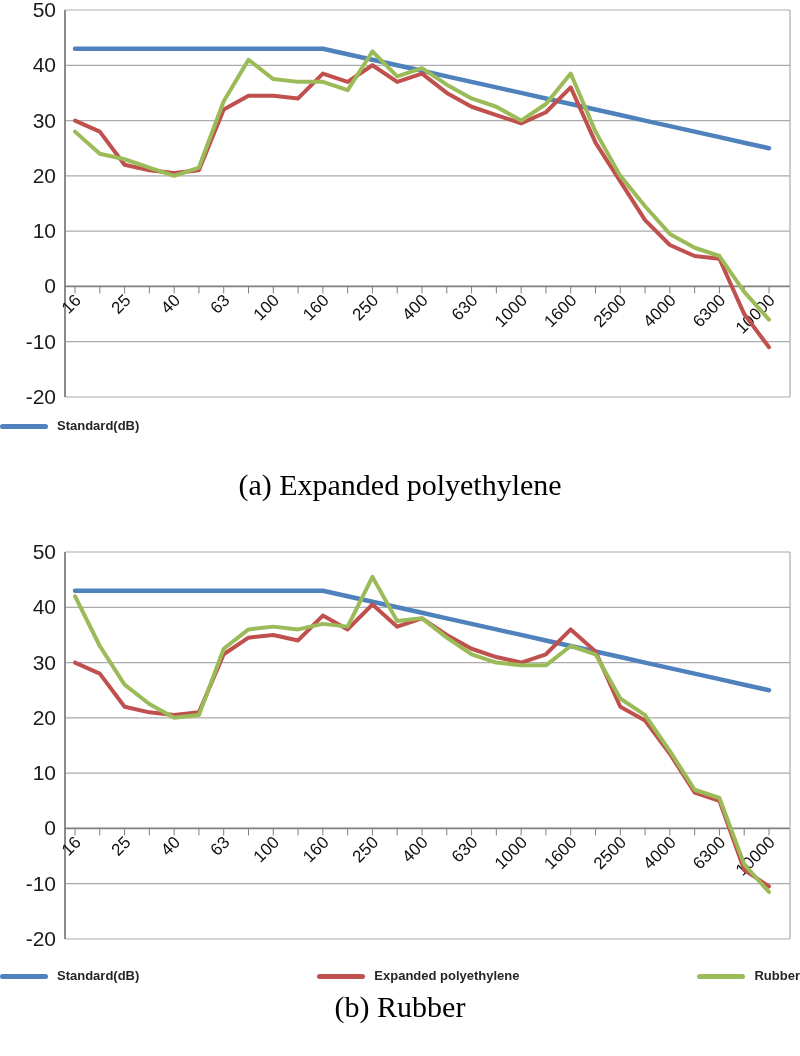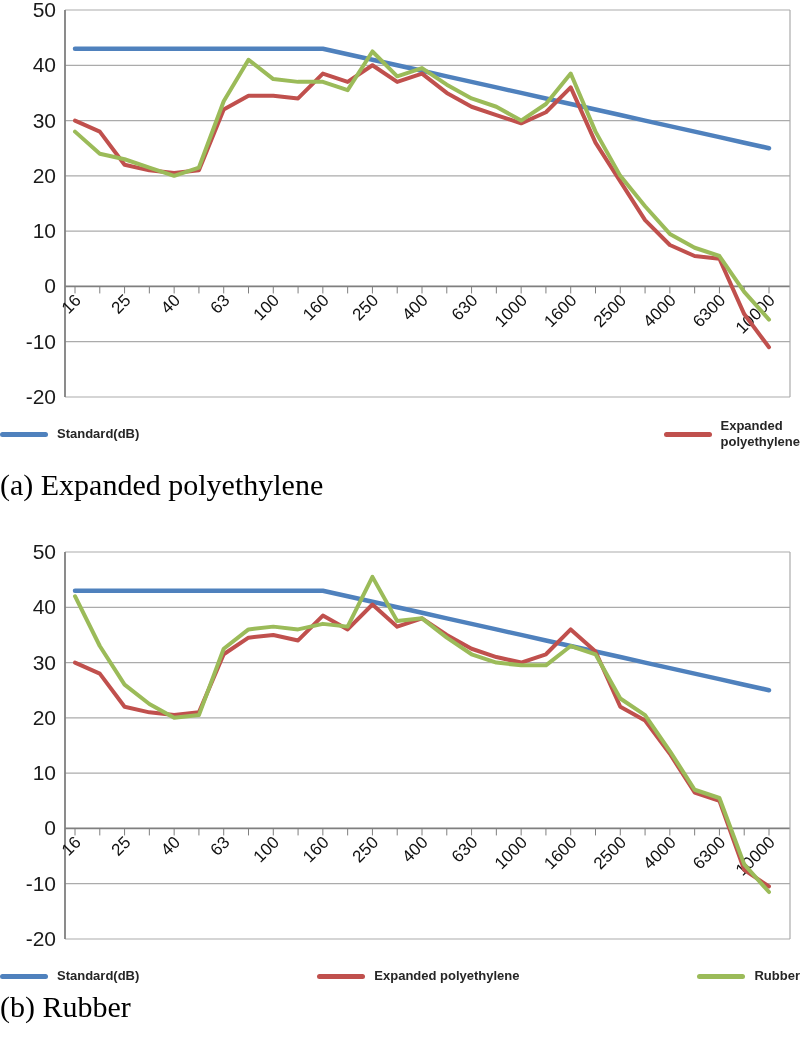--- a/index.html
+++ b/index.html
@@ -11,21 +11,21 @@
   .ylab{font-family:"Liberation Sans",sans-serif;font-size:21px;fill:#1a1a1a;}
   .xlab{font-family:"Liberation Sans",sans-serif;font-size:17px;fill:#111111;}
   .legend{position:absolute;left:0;width:800px;display:flex;justify-content:space-between;
           align-items:center;}
   #legend-a{top:418px;gap:42px;}
   #legend-b{top:968px;gap:72px;}
   .legend-item{display:flex;align-items:center;}
   .swatch{width:48px;height:5px;border-radius:3px;margin-right:9px;flex:0 0 auto;}
   .legend-label{font-size:13px;font-weight:700;color:#262626;line-height:1.25;
                 white-space:pre-line;}
-  .caption{position:absolute;left:0;width:800px;
+  .caption{position:absolute;left:0;width:800px;text-align:center;
            font-family:"Liberation Serif",serif;color:#000;font-size:30px;}
   #caption-a{top:468px;}
   #caption-b{top:990px;}
 </style>
 </head>
 <body>
 
 <svg id="svg-a" class="chart-svg" viewBox="0 0 800 410" xmlns="http://www.w3.org/2000/svg">
     <line x1="65" y1="10" x2="790" y2="10" stroke="#ababab" stroke-width="1.2"></line>
     <text x="56" y="17" text-anchor="end" class="ylab">50</text>
@@ -91,25 +91,20 @@
     <text transform="translate(776,301.42857142857144) rotate(-45)" text-anchor="end" class="xlab">10000</text>
     <polyline points="75,48.7 99.78571428571428,48.7 124.57142857142857,48.7 149.35714285714286,48.7 174.14285714285714,48.7 198.92857142857144,48.7 223.71428571428572,48.7 248.5,48.7 273.2857142857143,48.7 298.07142857142856,48.7 322.8571428571429,48.7 347.64285714285717,54.22857142857143 372.42857142857144,59.75714285714286 397.2142857142857,65.28571428571428 422,70.81428571428572 446.7857142857143,76.34285714285714 471.57142857142856,81.87142857142857 496.35714285714283,87.4 521.1428571428571,92.92857142857143 545.9285714285714,98.45714285714286 570.7142857142858,103.98571428571428 595.5,109.51428571428572 620.2857142857143,115.04285714285714 645.0714285714286,120.57142857142857 669.8571428571429,126.1 694.6428571428571,131.62857142857143 719.4285714285714,137.15714285714284 744.2142857142857,142.68571428571428 769,148.21428571428572" fill="none" stroke="#4F81BD" stroke-width="4.5" stroke-linejoin="round" stroke-linecap="round"></polyline>
     <polyline points="75,120.57142857142857 99.78571428571428,131.62857142857143 124.57142857142857,164.8 149.35714285714286,170.32857142857142 174.14285714285714,173.09285714285716 198.92857142857144,170.32857142857142 223.71428571428572,109.51428571428572 248.5,95.69285714285714 273.2857142857143,95.69285714285714 298.07142857142856,98.45714285714286 322.8571428571429,73.57857142857142 347.64285714285717,81.87142857142857 372.42857142857144,65.28571428571428 397.2142857142857,81.87142857142857 422,73.57857142857142 446.7857142857143,92.92857142857143 471.57142857142856,106.75 496.35714285714283,115.04285714285714 521.1428571428571,123.33571428571429 545.9285714285714,112.27857142857142 570.7142857142858,87.4 595.5,142.68571428571428 620.2857142857143,181.38571428571427 645.0714285714286,220.0857142857143 669.8571428571429,244.96428571428572 694.6428571428571,256.0214285714286 719.4285714285714,258.7857142857143 744.2142857142857,314.07142857142856 769,347.24285714285713" fill="none" stroke="#C0504D" stroke-width="4" stroke-linejoin="round" stroke-linecap="round"></polyline>
     <polyline points="75,131.62857142857143 99.78571428571428,153.74285714285713 124.57142857142857,159.27142857142857 149.35714285714286,167.56428571428572 174.14285714285714,175.85714285714286 198.92857142857144,167.56428571428572 223.71428571428572,101.22142857142858 248.5,59.75714285714286 273.2857142857143,79.10714285714286 298.07142857142856,81.87142857142857 322.8571428571429,81.87142857142857 347.64285714285717,90.16428571428571 372.42857142857144,51.464285714285715 397.2142857142857,76.34285714285714 422,68.05 446.7857142857143,84.63571428571429 471.57142857142856,98.45714285714286 496.35714285714283,106.75 521.1428571428571,120.57142857142857 545.9285714285714,103.98571428571428 570.7142857142858,73.57857142857142 595.5,131.62857142857143 620.2857142857143,175.85714285714286 645.0714285714286,206.2642857142857 669.8571428571429,233.90714285714284 694.6428571428571,247.72857142857143 719.4285714285714,256.0214285714286 744.2142857142857,291.95714285714286 769,319.6" fill="none" stroke="#9BBB59" stroke-width="4" stroke-linejoin="round" stroke-linecap="round"></polyline>
   </svg>
 
 <div id="legend-a" class="legend">
   <div class="legend-item">
     <span class="swatch" style="background-color: rgb(79, 129, 189);"></span>
     <span class="legend-label">Standard(dB)</span>
-  </div>
-  <div class="legend-item">
-    <span class="swatch" style="background-color: rgb(192, 80, 77);"></span>
-    <span class="legend-label">Expanded
-polyethylene</span>
   </div>
 </div>
 
 <div id="caption-a" class="caption">(a) Expanded polyethylene</div>
 
 <svg id="svg-b" class="chart-svg" viewBox="0 0 800 410" xmlns="http://www.w3.org/2000/svg">
     <line x1="65" y1="10" x2="790" y2="10" stroke="#ababab" stroke-width="1.2"></line>
     <text x="56" y="17" text-anchor="end" class="ylab">50</text>
     <line x1="65" y1="65.28571428571428" x2="790" y2="65.28571428571428" stroke="#ababab" stroke-width="1.2"></line>
     <text x="56" y="72.28571428571428" text-anchor="end" class="ylab">40</text>

